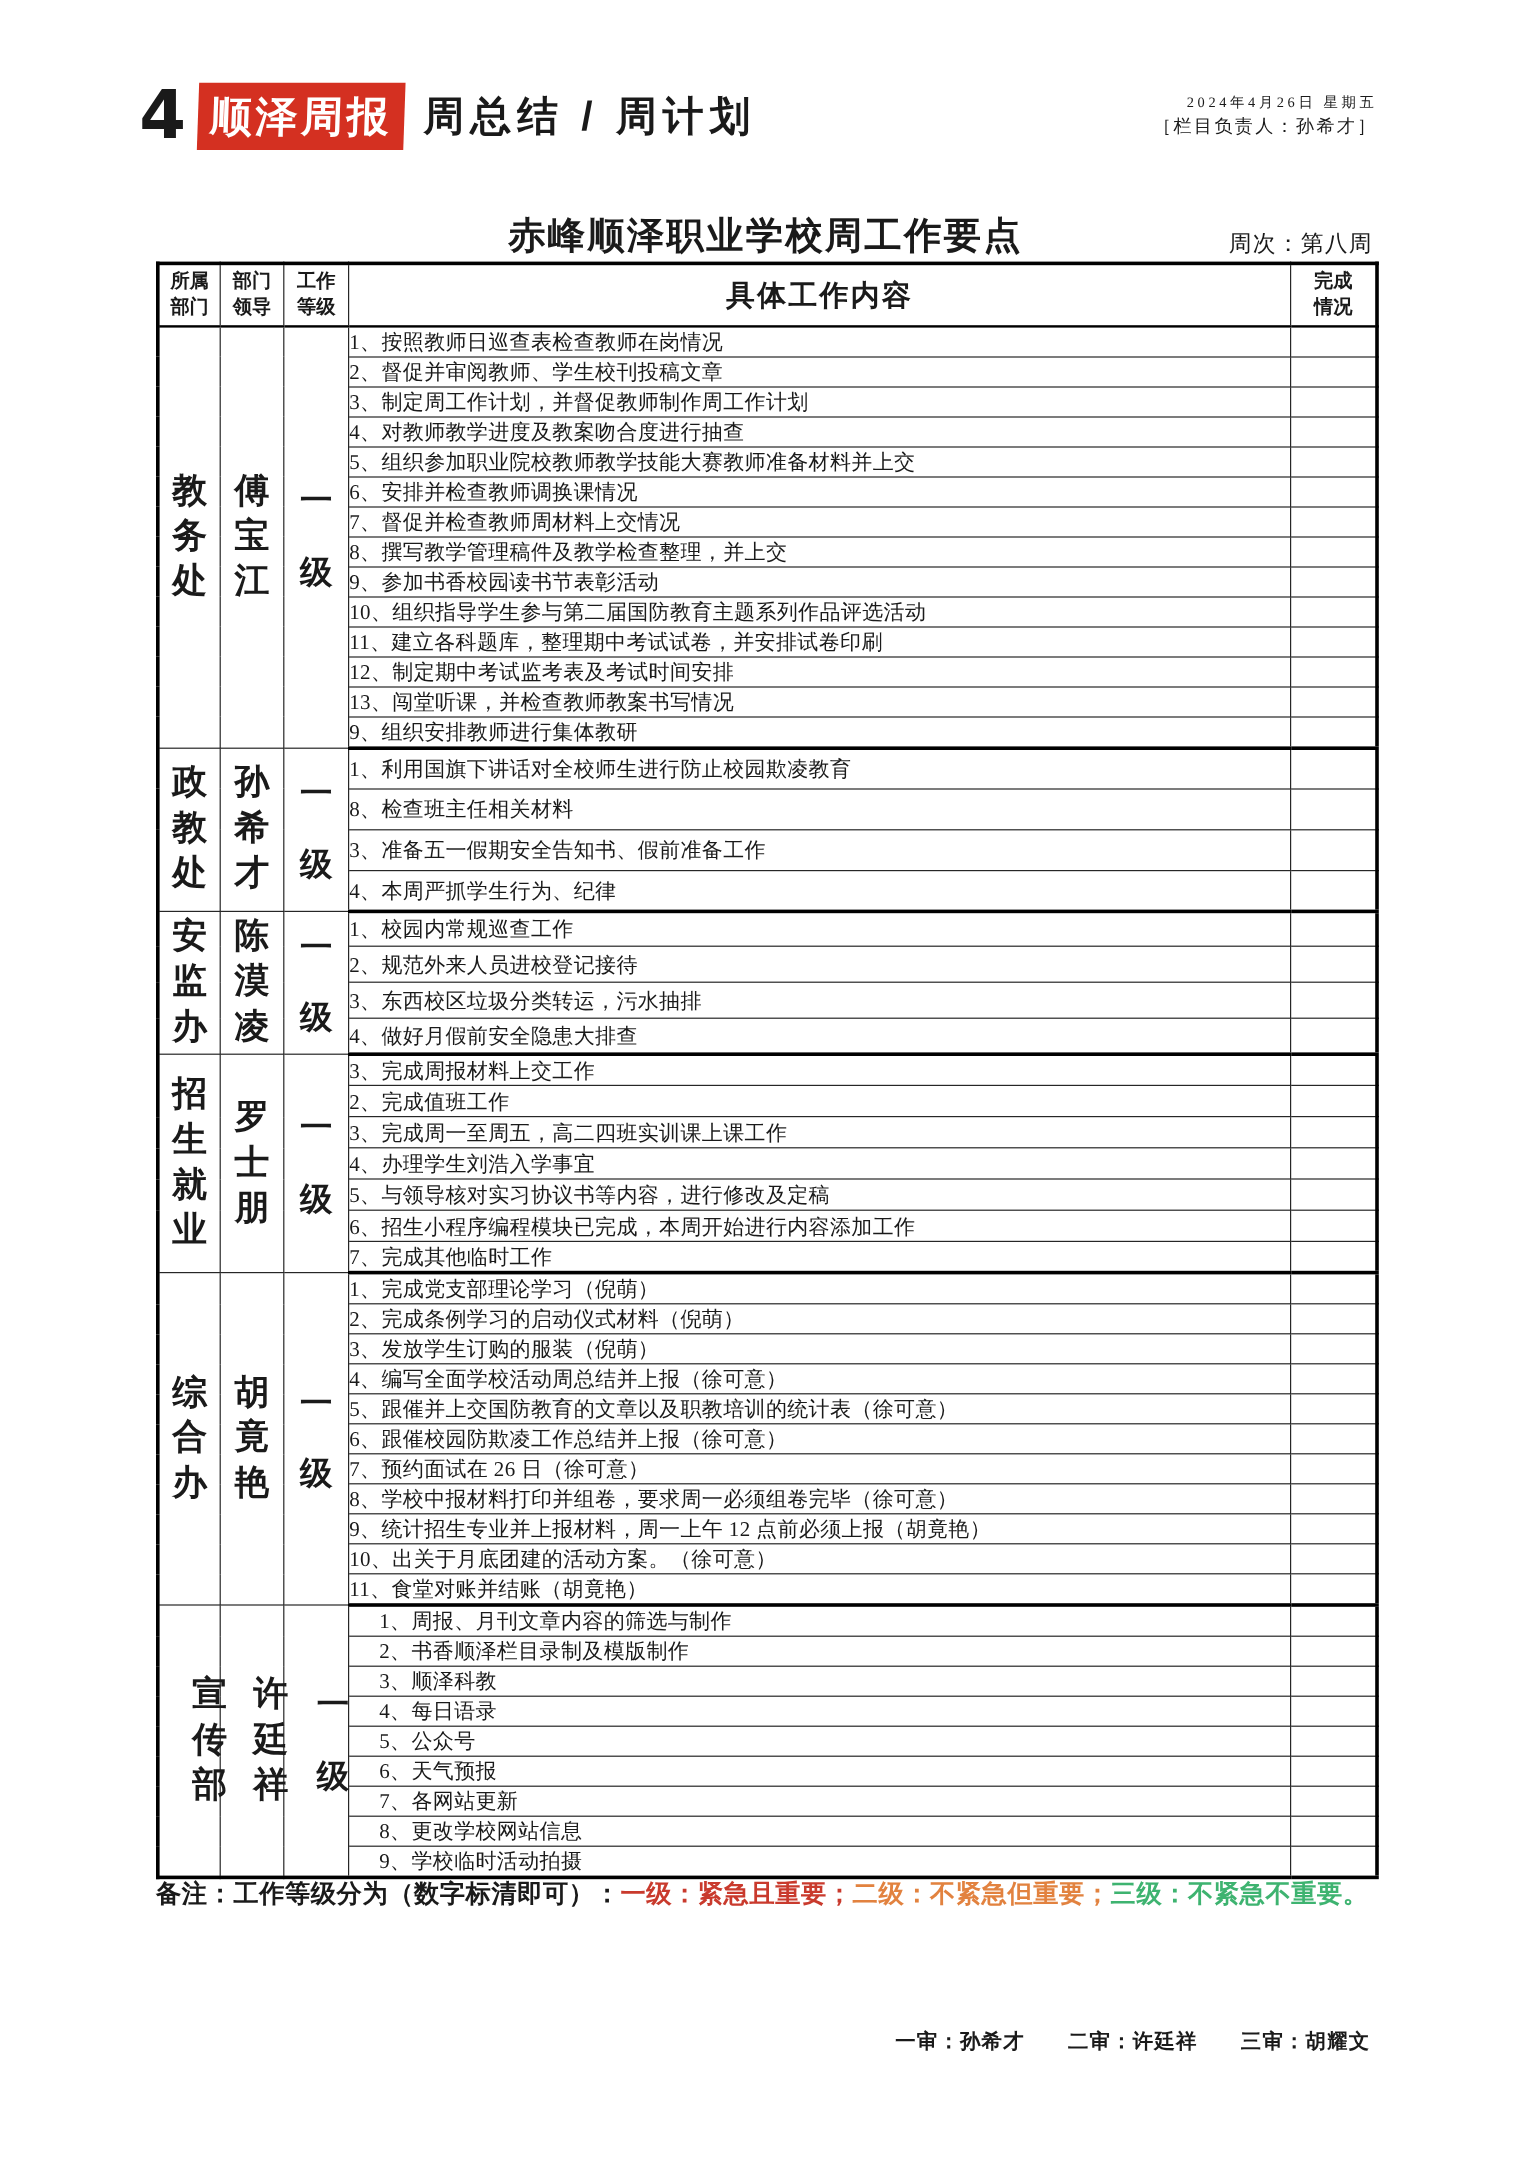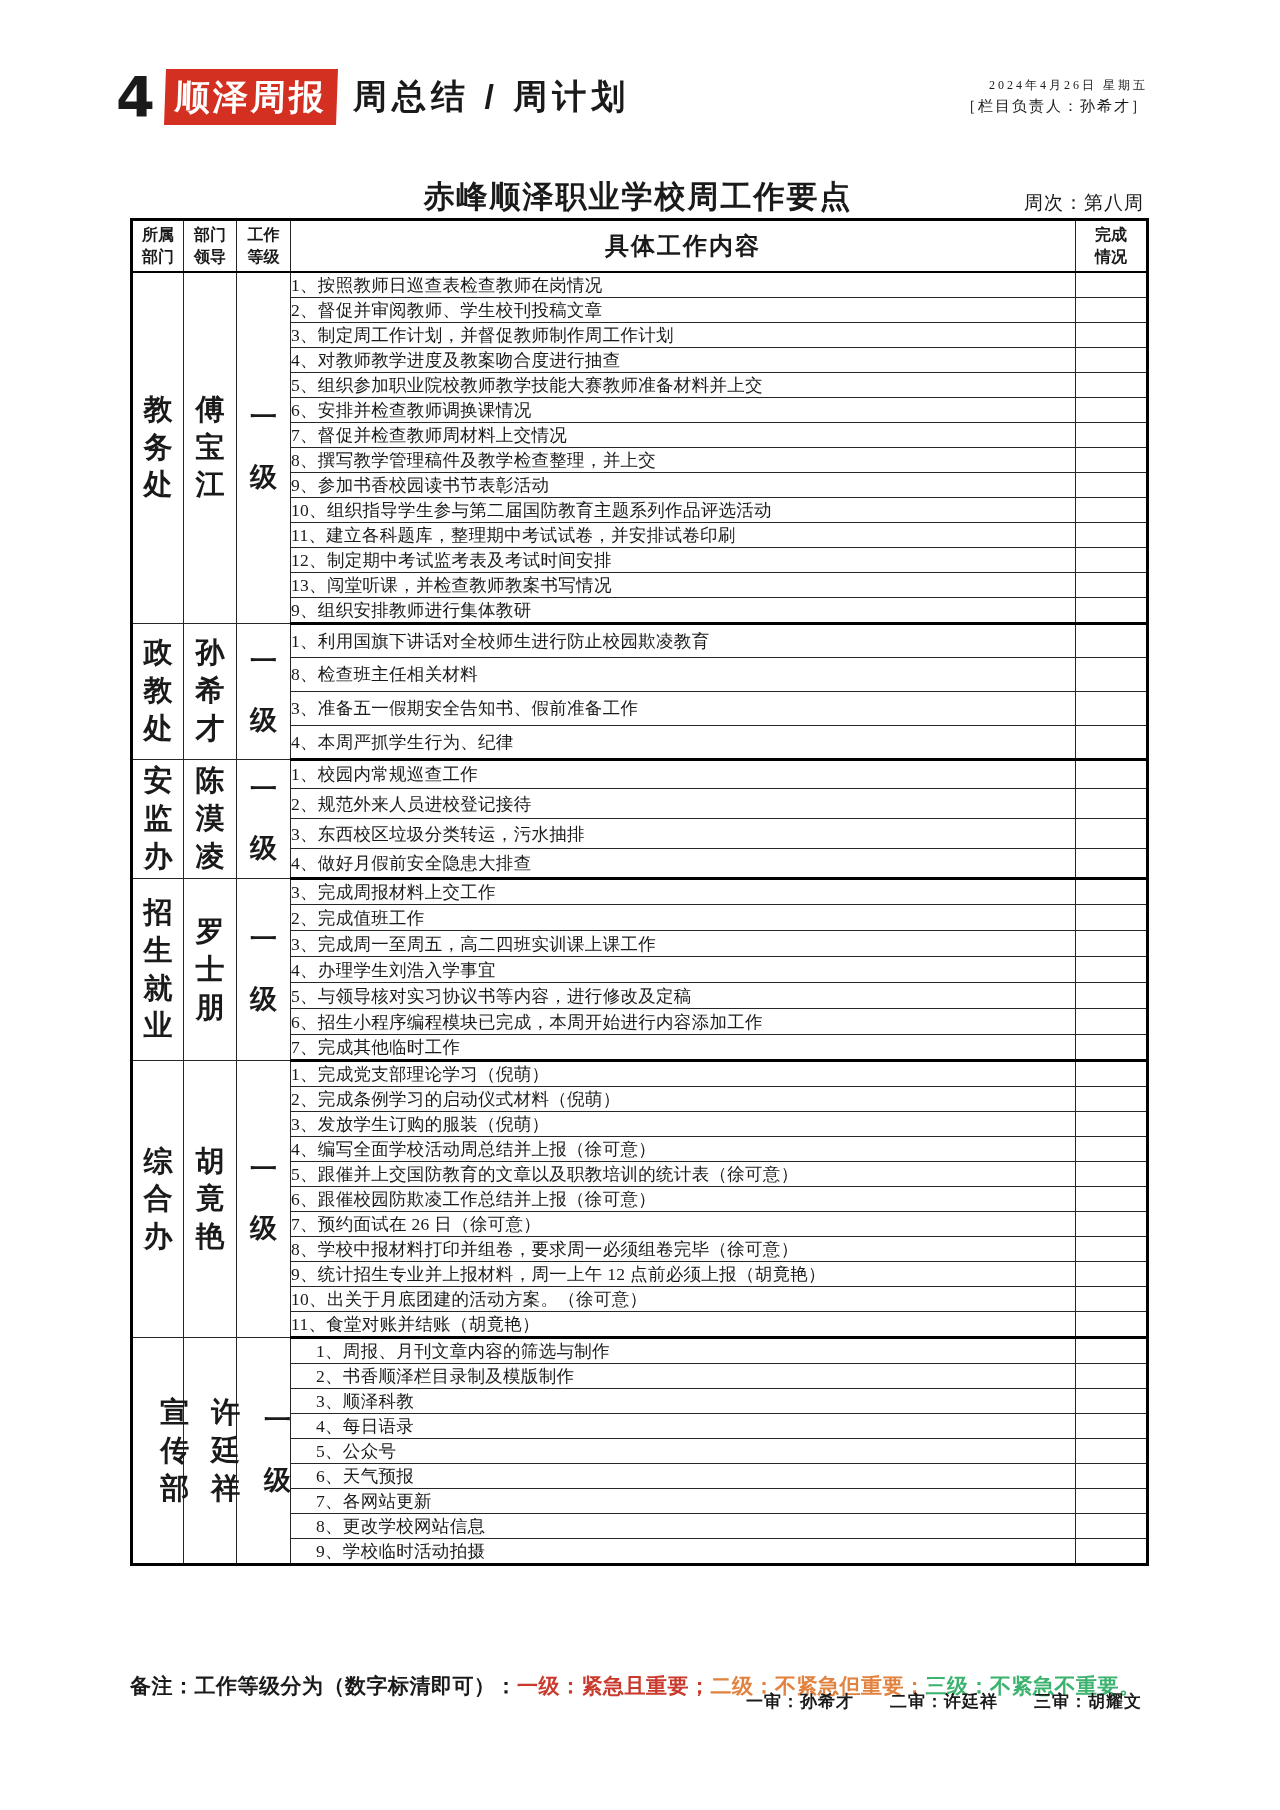--- a/index.html
+++ b/index.html
@@ -93,21 +93,21 @@
   
   tr.sec-0 td { height:14px; }
   tr.sec-1 td { height:34px; }
   tr.sec-2 td { height:28px; }
   tr.sec-3 td { height:26px; }
   tr.sec-4 td { height:25px; }
   tr.sec-5 td { height:24.5px;padding-left:25px; }
 
   
   .note-line {
-    position:absolute; left:130px; top:1672px; width:1030px;
+    position:absolute; left:130px; top:1564px; width:1030px;
     font-size:21px; font-weight:bold; letter-spacing:0.5px;
   }
   .reviewers {
     position:absolute; right:138px; top:1690px;
     font-size:17px; font-weight:bold; letter-spacing:1px;
   }
 </style>
 </head>
 <body>
 

